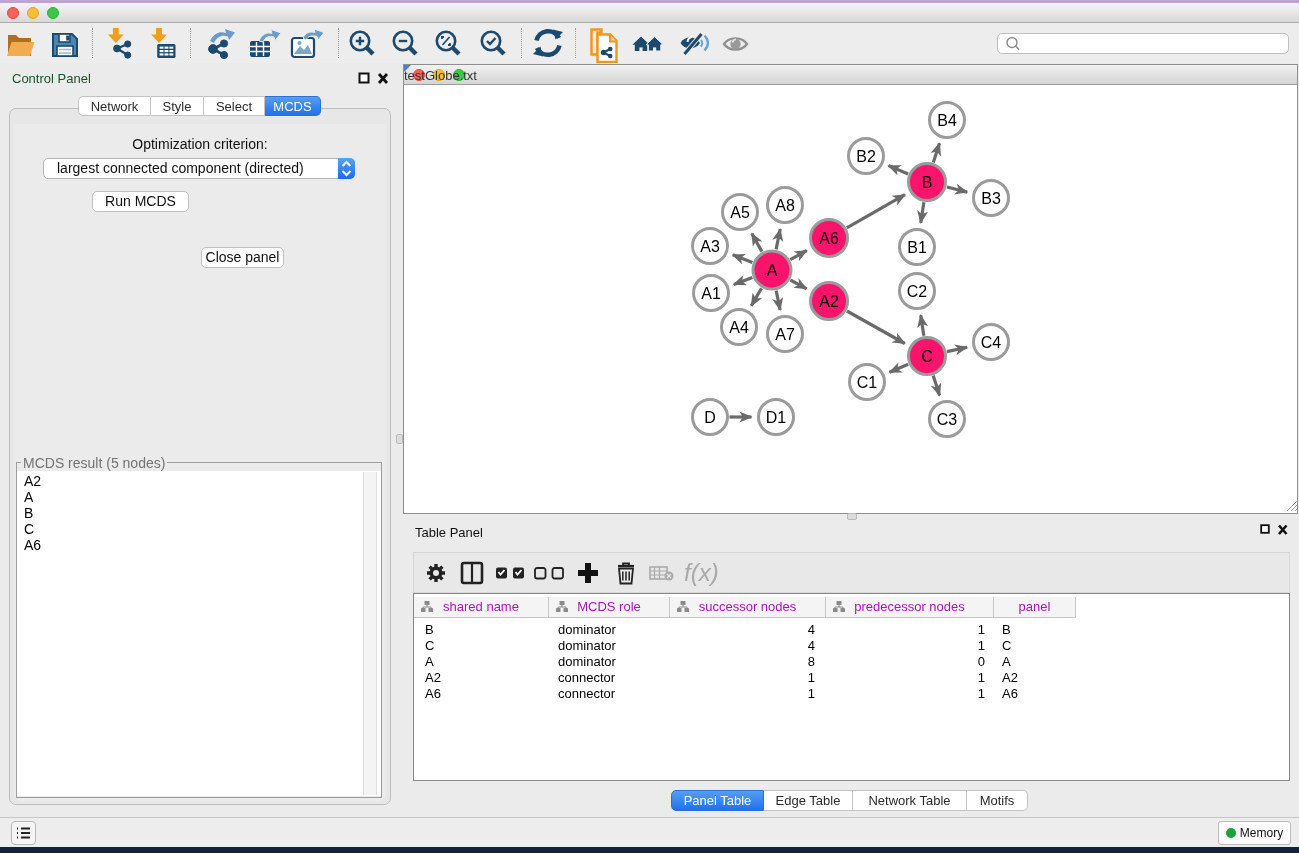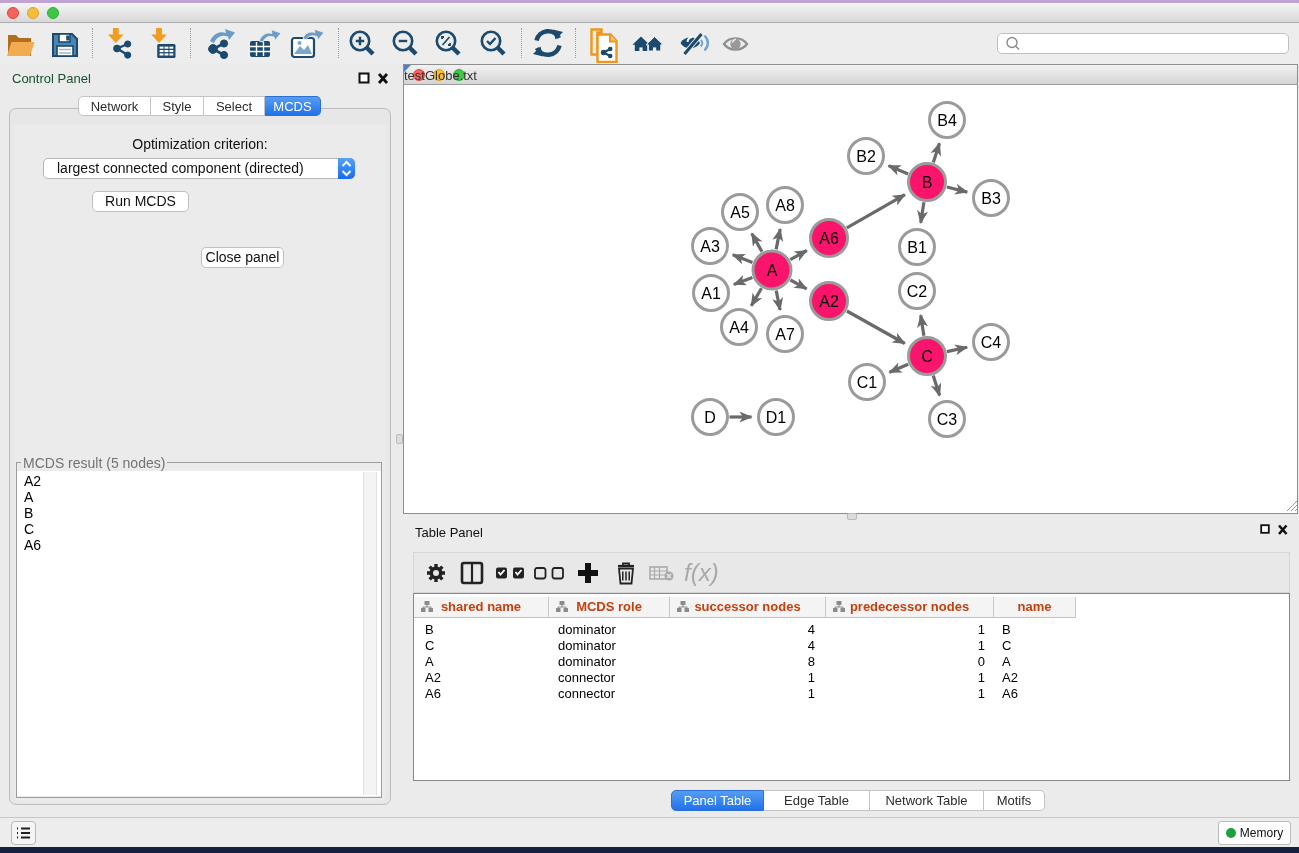--- a/index.html
+++ b/index.html
@@ -43,21 +43,21 @@
 .tl2{position:absolute;width:12px;height:12px;border-radius:50%;top:4px;}
 
 #vsplit-handle{left:396px;top:434px;width:7px;height:10px;background:#dcdcdc;border:1px solid #bbb;border-radius:2px;}
 #hsplit-handle{left:847px;top:513px;width:10px;height:7px;background:#dcdcdc;border:1px solid #bbb;border-radius:2px;}
 
 #tp-title{left:415px;top:525px;font-size:13px;color:#111;}
 #tp-toolbar{left:413px;top:552px;width:877px;height:41px;background:#e9e8e8;border:1px solid #d6d6d6;}
 #table{left:413px;top:593px;width:877px;height:188px;background:#fff;border:1px solid #888;}
 #thead{left:414px;top:597px;height:21px;background:#f5f4f4;border-bottom:1px solid #c4c4c4;width:662px;}
 .hicon{position:absolute;top:4px;z-index:2;}
-.th{position:absolute;top:0;height:20px;border-right:1px solid #c8c8c8;font-size:13px;color:#c2410c;text-align:center;line-height:20px;font-weight:bold;}
+.th{position:absolute;top:0;height:20px;border-right:1px solid #c8c8c8;font-size:13px;color:#a21caf;text-align:center;line-height:20px;}
 .td{position:absolute;font-size:13px;color:#000;}
 
 #bt-tabs{left:671px;top:790px;}
 
 #statusbar{left:0;top:817px;width:1299px;height:30px;background:#ededed;border-top:1px solid #c6c6c6;}
 #sb-btn{left:11px;top:821px;width:25px;height:24px;background:#f5f5f5;border:1px solid #b9b9b9;border-radius:4px;}
 #mem-btn{left:1218px;top:821px;width:73px;height:24px;background:#fdfdfd;border:1px solid #bbb;border-radius:3px;font-size:12px;color:#111;line-height:22px;text-align:center;}
 svg text{font-family:"Liberation Sans",sans-serif;}
 </style>
 </head>
@@ -417,21 +417,21 @@
         <rect x="3.5" y="0" width="5" height="4" rx="0.5"></rect>
         <rect x="0" y="7" width="4.5" height="4" rx="0.5"></rect>
         <rect x="7.5" y="7" width="4.5" height="4" rx="0.5"></rect>
         <path d="M6,4 V6 M2,7 V6 H10 V7" stroke="#8a8a8a" fill="none" stroke-width="1"></path>
       </g>
     </svg>
   <div class="th" style="left:0px;width:135px;">shared name</div>
   <div class="th" style="left:135px;width:121px;">MCDS role</div>
   <div class="th" style="left:256px;width:156px;">successor nodes</div>
   <div class="th" style="left:412px;width:168px;">predecessor nodes</div>
-  <div class="th" style="left:580px;width:82px;">name</div>
+  <div class="th" style="left:580px;width:82px;">panel</div>
 </div>
 <div class="abs" style="left:413px;top:621px;width:877px;">
   <div class="td" style="left:12px;top:1px;">B</div>
   <div class="td" style="left:145px;top:1px;">dominator</div>
   <div class="td" style="left:330px;top:1px;width:72px;text-align:right;">4</div>
   <div class="td" style="left:500px;top:1px;width:72px;text-align:right;">1</div>
   <div class="td" style="left:589px;top:1px;">B</div>
   <div class="td" style="left:12px;top:17px;">C</div>
   <div class="td" style="left:145px;top:17px;">dominator</div>
   <div class="td" style="left:330px;top:17px;width:72px;text-align:right;">4</div>
@@ -448,21 +448,21 @@
   <div class="td" style="left:500px;top:49px;width:72px;text-align:right;">1</div>
   <div class="td" style="left:589px;top:49px;">A2</div>
   <div class="td" style="left:12px;top:65px;">A6</div>
   <div class="td" style="left:145px;top:65px;">connector</div>
   <div class="td" style="left:330px;top:65px;width:72px;text-align:right;">1</div>
   <div class="td" style="left:500px;top:65px;width:72px;text-align:right;">1</div>
   <div class="td" style="left:589px;top:65px;">A6</div>
 </div>
 <div class="abs tabs" id="bt-tabs">
   <div class="tab first sel" style="width:93px;height:21px;line-height:20px;">Panel Table</div>
-  <div class="tab" style="width:106px;height:21px;line-height:20px;">Edge Table</div>
+  <div class="tab" style="width:89px;height:21px;line-height:20px;">Edge Table</div>
   <div class="tab" style="width:114px;height:21px;line-height:20px;">Network Table</div>
   <div class="tab last" style="width:61px;height:21px;line-height:20px;">Motifs</div>
 </div>
 
 <div class="abs" id="statusbar"></div>
 <div class="abs" id="sb-btn">
     <svg width="23" height="22" viewBox="0 0 23 22" style="position:absolute;left:0;top:0;">
       <g stroke="#222" stroke-width="2">
         <path d="M5,6.5 h1 M9,6.5 h9 M5,11 h1 M9,11 h9 M5,15.5 h1 M9,15.5 h9"></path>
       </g>

